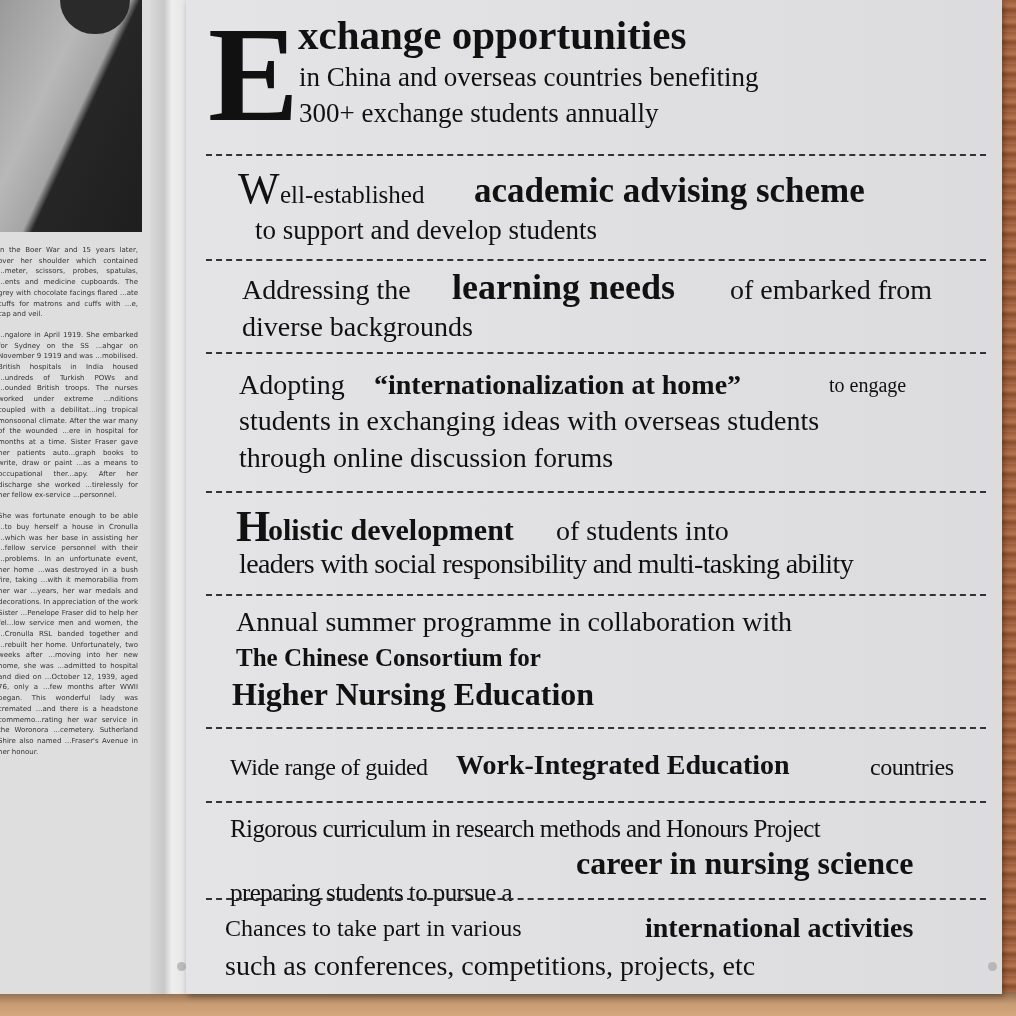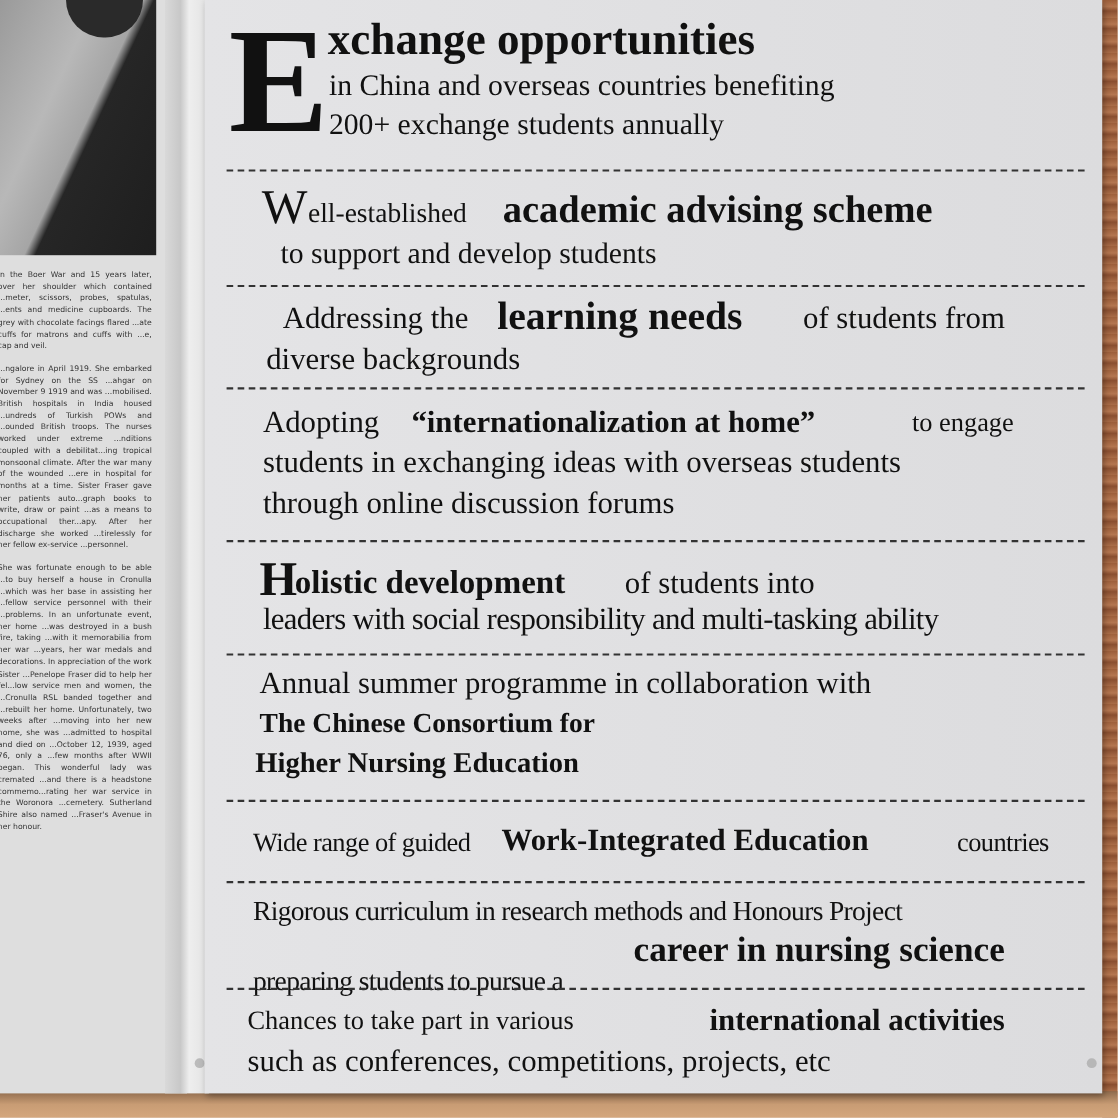--- a/index.html
+++ b/index.html
@@ -75,61 +75,61 @@
 </div>
 <div class="fold"></div>
 <div class="pin" style="left:177px; top:962px;"></div>
 
 <div class="main-page">
 
   <div class="blk" style="top:0;">
     <span class="t b" style="left:22px; top:14px; font-size:136px; line-height:120px;">E</span>
     <span class="t b" style="left:112px; top:12px; font-size:41px; line-height:46px;">xchange opportunities</span>
     <span class="t" style="left:113px; top:61px; font-size:27px; line-height:32px;">in China and overseas countries benefiting</span>
-    <span class="t" style="left:113px; top:97px; font-size:27px; line-height:32px;">200+ exchange students annually</span>
+    <span class="t" style="left:113px; top:97px; font-size:27px; line-height:32px;">300+ exchange students annually</span>
   </div>
   <div class="rule" style="top:154px;"></div>
 
   <div class="blk" style="top:0;">
     <span class="t" style="left:52px; top:165px; font-size:44px; line-height:48px;">W</span>
     <span class="t" style="left:94px; top:180px; font-size:25px; line-height:30px;">ell-established</span>
-    <span class="t b" style="left:271px; top:172px; font-size:35px; line-height:38px;">academic advising scheme</span>
+    <span class="t b" style="left:288px; top:172px; font-size:35px; line-height:38px;">academic advising scheme</span>
     <span class="t" style="left:69px; top:214px; font-size:27px; line-height:32px;">to support and develop students</span>
   </div>
   <div class="rule" style="top:259px;"></div>
 
   <div class="blk" style="top:0;">
-    <span class="t" style="left:56px; top:274px; font-size:28px; line-height:32px;margin-left:15px;">Addressing the</span>
+    <span class="t" style="left:56px; top:274px; font-size:28px; line-height:32px;">Addressing the</span>
     <span class="t b" style="left:266px; top:267px; font-size:36px; line-height:40px;">learning needs</span>
-    <span class="t" style="left:544px; top:274px; font-size:28px; line-height:32px;">of students from</span>
+    <span class="t" style="left:544px; top:274px; font-size:28px; line-height:32px;">of embarked from</span>
     <span class="t" style="left:56px; top:311px; font-size:28px; line-height:32px;">diverse backgrounds</span>
   </div>
   <div class="rule" style="top:352px;"></div>
 
   <div class="blk" style="top:0;">
     <span class="t" style="left:53px; top:369px; font-size:28px; line-height:32px;">Adopting</span>
     <span class="t b" style="left:188px; top:369px; font-size:28px; line-height:32px;">“internationalization at home”</span>
-    <span class="t" style="left:643px; top:369px; font-size:24px; line-height:32px;text-align:right;">to engage</span>
+    <span class="t" style="left:643px; top:369px; font-size:20px; line-height:32px;text-align:right;">to engage</span>
     <span class="t" style="left:53px; top:405px; font-size:28px; line-height:32px;">students in exchanging ideas with overseas students</span>
     <span class="t" style="left:53px; top:442px; font-size:28px; line-height:32px;">through online discussion forums</span>
   </div>
   <div class="rule" style="top:491px;"></div>
 
   <div class="blk" style="top:0;">
     <span class="t b" style="left:50px; top:504px; font-size:44px; line-height:46px;">H</span>
     <span class="t b" style="left:82px; top:513px; font-size:30px; line-height:34px;">olistic development</span>
-    <span class="t" style="left:382px; top:515px; font-size:28px; line-height:32px;">of students into</span>
+    <span class="t" style="left:370px; top:515px; font-size:28px; line-height:32px;">of students into</span>
     <span class="t" style="left:53px; top:548px; font-size:28px; line-height:32px; letter-spacing:-0.6px;">leaders with social responsibility and multi-tasking ability</span>
   </div>
   <div class="rule" style="top:594px;"></div>
 
   <div class="blk" style="top:0;">
     <span class="t" style="left:50px; top:606px; font-size:28px; line-height:32px;">Annual summer programme in collaboration with</span>
     <span class="t b" style="left:50px; top:643px; font-size:25px; line-height:30px;">The Chinese Consortium for</span>
-    <span class="t b" style="left:46px; top:675px; font-size:26px; line-height:38px;text-align:right;">Higher Nursing Education</span>
+    <span class="t b" style="left:46px; top:675px; font-size:32px; line-height:38px;text-align:right;">Higher Nursing Education</span>
   </div>
   <div class="rule" style="top:727px;"></div>
 
   <div class="blk" style="top:0;">
     <span class="t" style="left:44px; top:752px; font-size:24px; line-height:30px; letter-spacing:-0.5px;">Wide range of guided</span>
     <span class="t b" style="left:270px; top:749px; font-size:28px; line-height:32px;">Work-Integrated Education</span>
     <span class="t" style="left:684px; top:752px; font-size:24px; line-height:30px; letter-spacing:-0.5px;">countries</span>
   </div>
   <div class="rule" style="top:801px;"></div>
 

